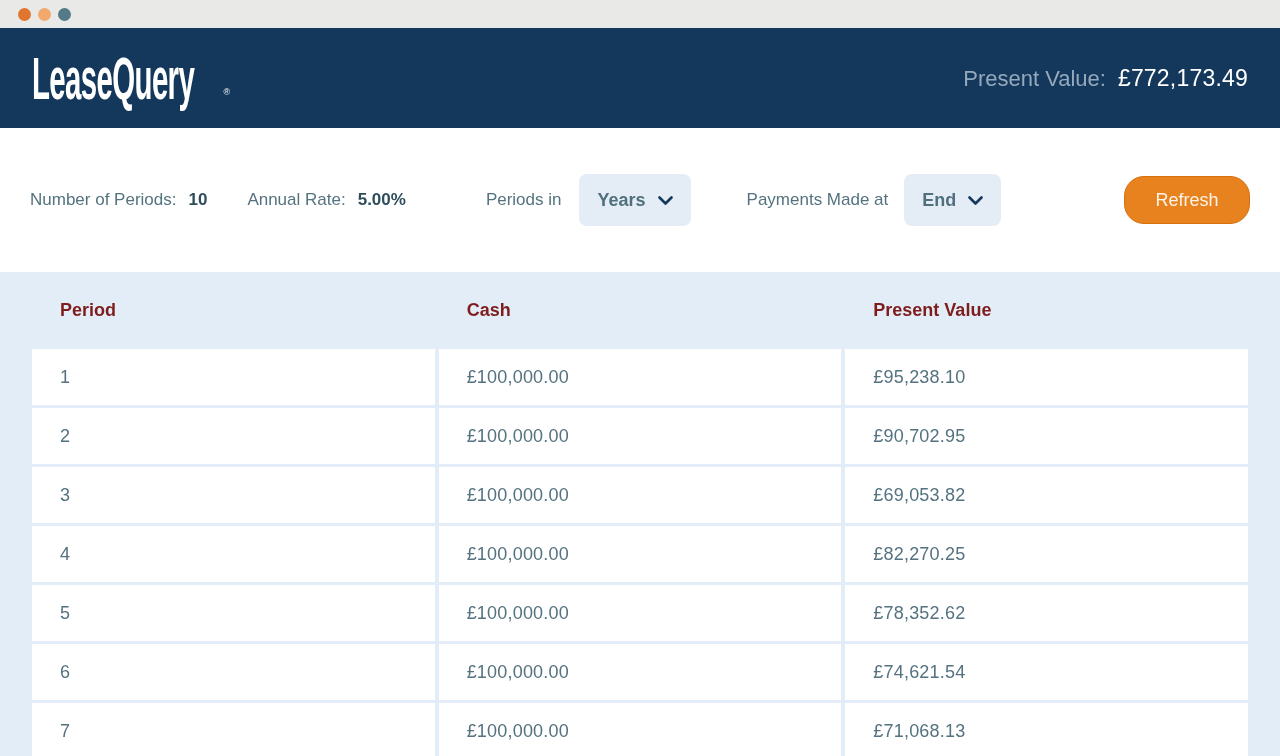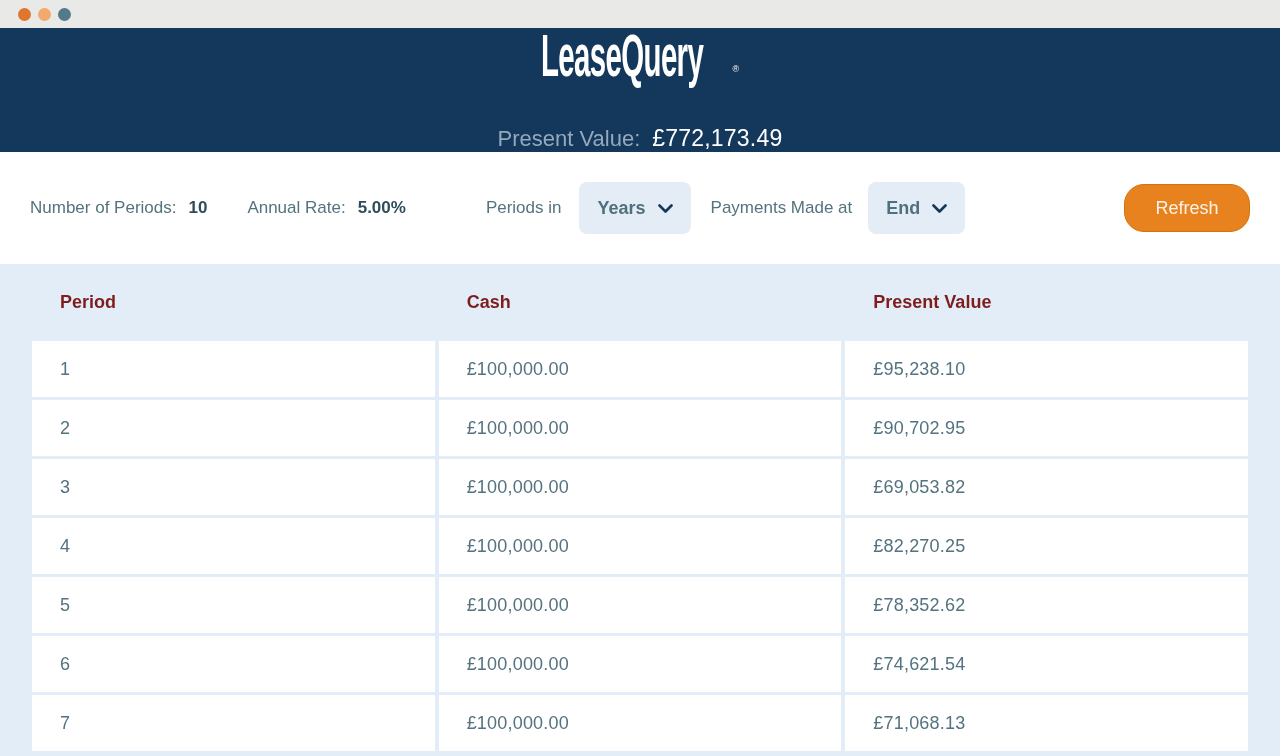--- a/index.html
+++ b/index.html
@@ -19,27 +19,26 @@
     padding-left: 18px;
     gap: 7px;
   }
   .dot { width: 13px; height: 13px; border-radius: 50%; }
   .dot-close    { background: #e0762e; }
   .dot-minimize { background: #f2a96b; }
   .dot-expand   { background: #547a87; }
 
   
   .app-header {
-    height: 124px;
+    height: 100px;
     background: #14375c;
     display: flex;
     align-items: center;
     justify-content: space-between;
-    padding: 0 24px;
-    flex-direction: column;
+    padding: 0 32px;
   }
   .logo-wrap { display: flex; align-items: flex-start; }
   .logo-text {
     display: inline-block;
     color: #ffffff;
     font-weight: bold;
     font-size: 46px;
     letter-spacing: -1px;
     transform: scale(0.64, 1.30);
     transform-origin: left center;
@@ -51,32 +50,32 @@
     align-self: flex-end;
     margin-left: -62px;
     margin-bottom: 8px;
   }
   .header-pv { display: flex; align-items: baseline; gap: 12px; }
   .pv-label  { color: #94a9bc; font-size: 22px; }
   .pv-amount { color: #ffffff; font-size: 23px; font-weight: normal; letter-spacing: 0.2px; }
 
   
   .controls {
-    height: 112px;
+    height: 144px;
     background: #ffffff;
     display: flex;
     align-items: center;
     padding: 0 30px;
   }
   .ctl-label { color: #54737f; font-size: 17px; white-space: nowrap; }
   .ctl-value { color: #2e4d5b; font-size: 17px; font-weight: bold; white-space: nowrap; }
   .ctl-group { display: flex; align-items: center; gap: 12px; }
   .g-rate      { margin-left: 40px; }
   .g-periodsin { margin-left: 80px; gap: 18px; }
-  .g-payments  { margin-left: 20px; gap: 16px; text-align: center; }
+  .g-payments  { margin-left: 56px; gap: 16px; text-align: center; }
 
   .dropdown {
     background: #e4edf6;
     border: none;
     border-radius: 8px;
     height: 52px;
     padding: 8px 18px;
     display: flex;
     align-items: center;
     gap: 12px;

